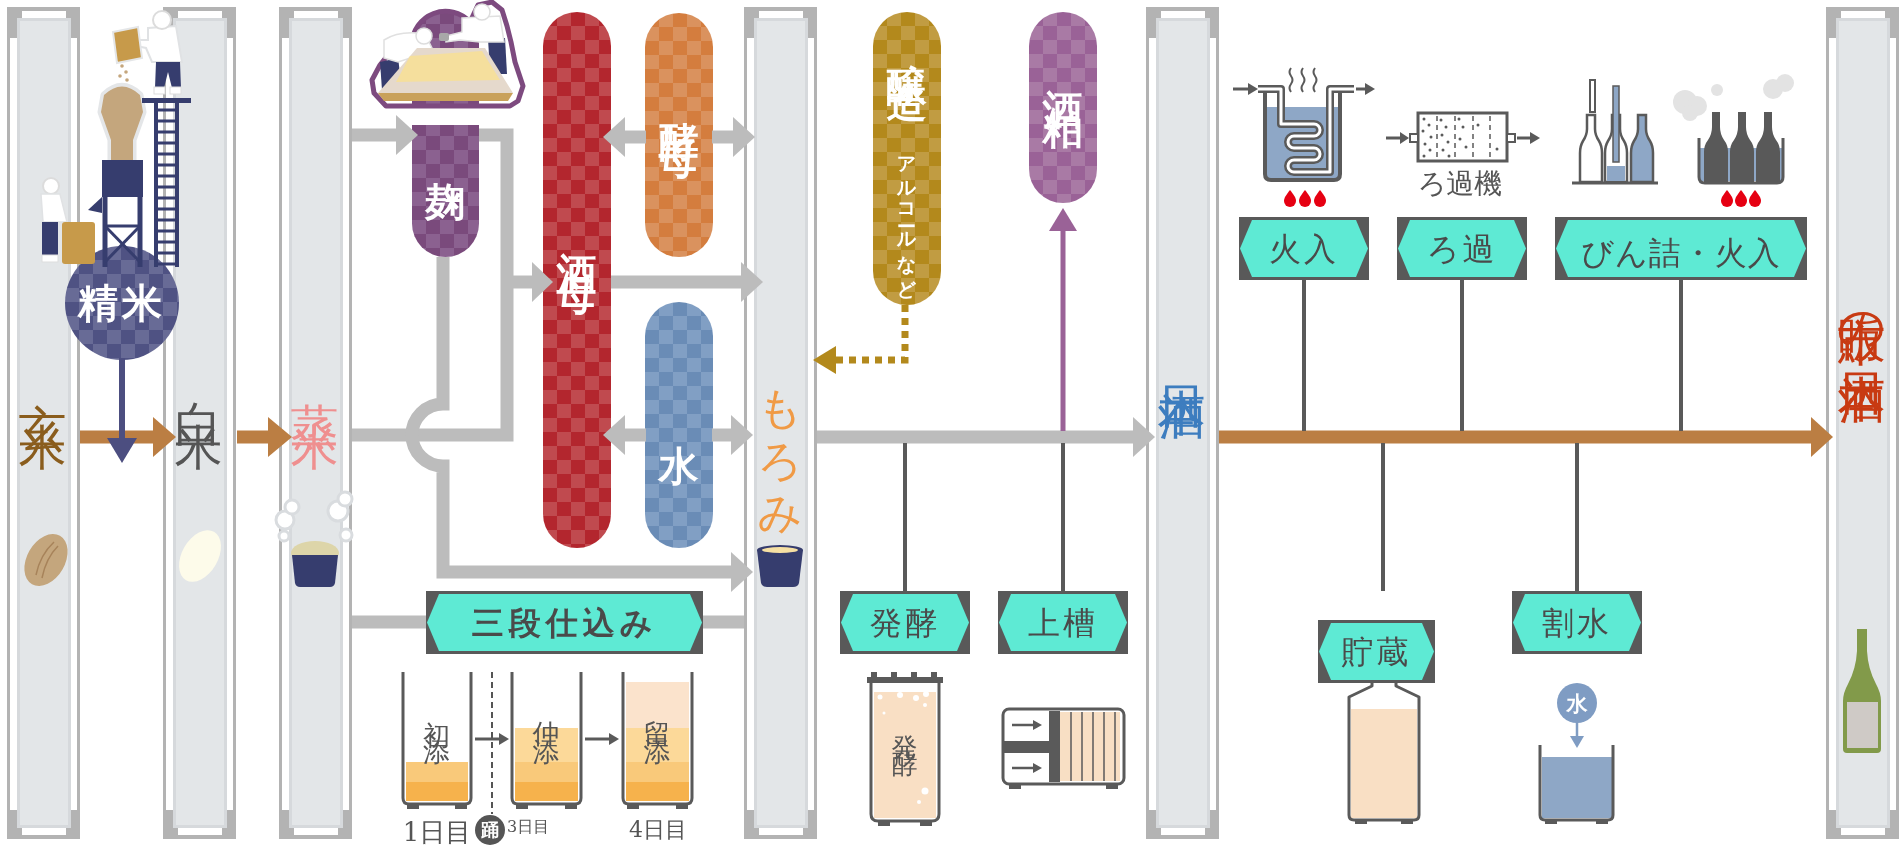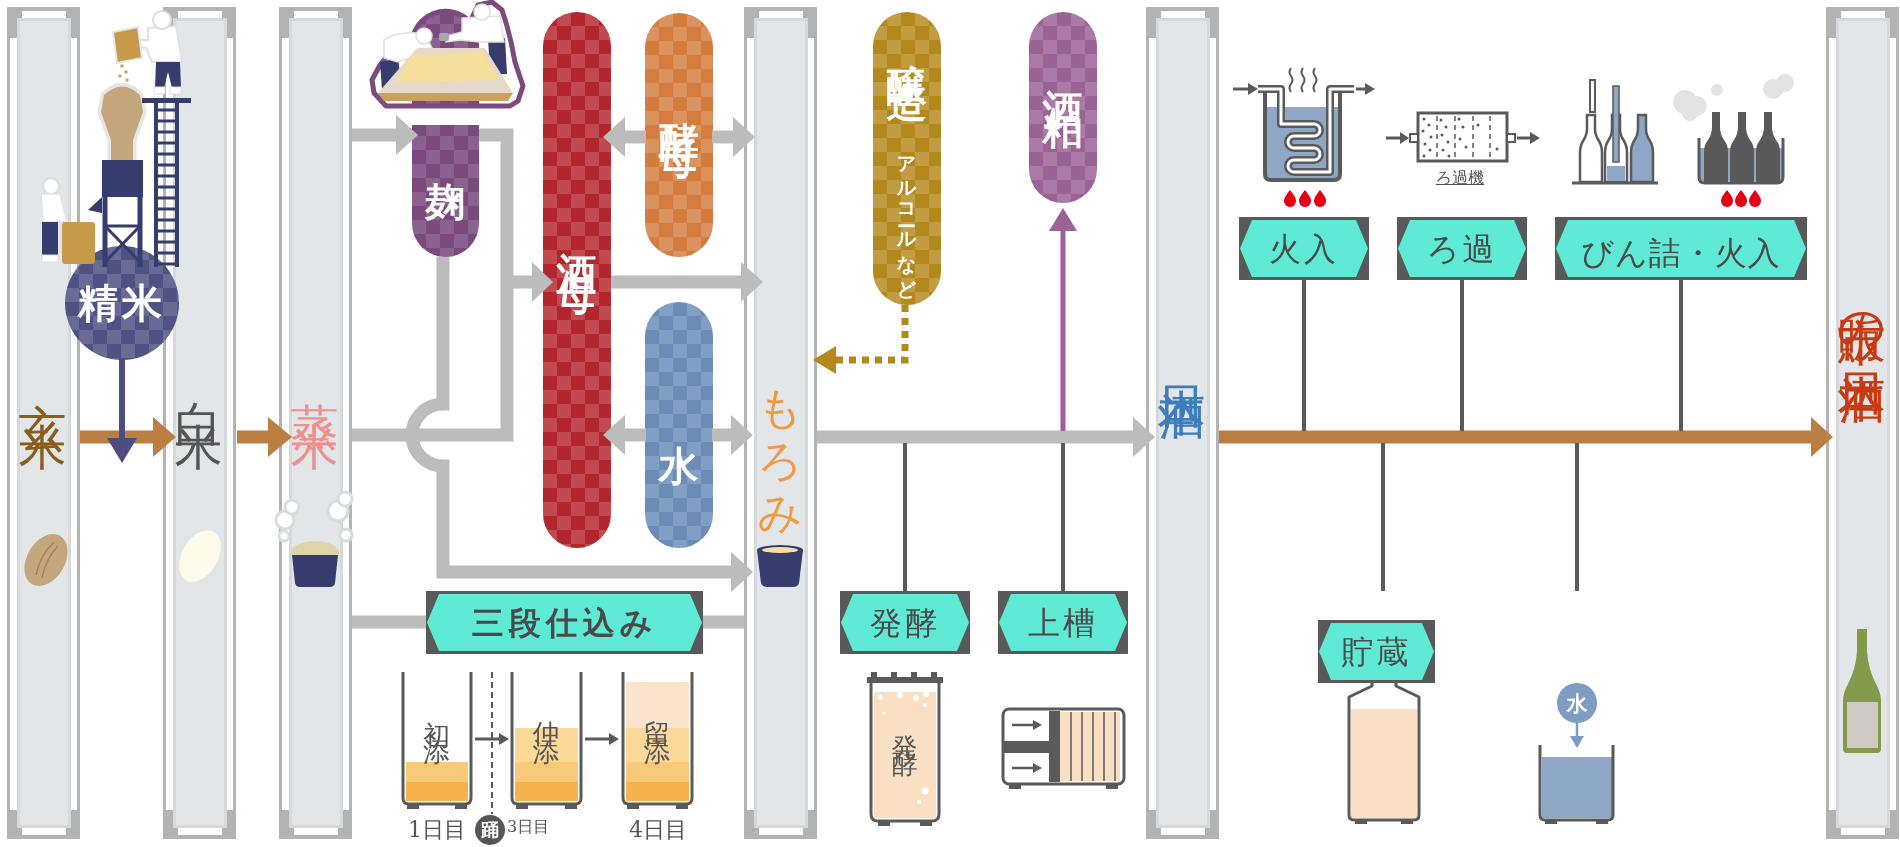--- a/index.html
+++ b/index.html
@@ -469,26 +469,31 @@
   <div class="tag" style="left:1555px;top:217px;width:252px;">
     <div class="tag-inner">
         <span class="tag-text" style="letter-spacing:1px;margin-top:8px;">びん詰・火入</span>
       </div>
   </div>
   <div class="tag" style="left:1318px;top:591px;width:117px;margin-top:29px;">
     <div class="tag-inner">
         <span class="tag-text">貯蔵</span>
       </div>
   </div>
+  <div class="tag" style="left:1512px;top:591px;width:130px;">
+    <div class="tag-inner">
+        <span class="tag-text">割水</span>
+      </div>
+  </div>
 
   <div class="vtext" style="left:423.5px;top:698.5px;font-size:27px;letter-spacing:18px;color:#555;">初添</div>
   <div class="vtext" style="left:533px;top:698.5px;font-size:27px;letter-spacing:18px;color:#555;">仲添</div>
   <div class="vtext" style="left:644px;top:698.5px;font-size:27px;letter-spacing:18px;color:#555;">留添</div>
-  <div class="small-text" style="left:397px;top:819px;width:80px;text-align:center;font-size:22px;">1日目</div>
+  <div class="small-text" style="left:397px;top:819px;width:80px;text-align:center;font-size:26px;">1日目</div>
   <div class="small-text" style="left:507px;top:819px;width:80px;text-align:left;font-size:16px;">3日目</div>
   <div class="small-text" style="left:618px;top:819px;width:80px;text-align:center;font-size:22px;">4日目</div>
   <div class="badge" style="left:475px;top:815px;width:30px;height:30px;background:#555;font-size:18px;font-weight:700;">踊</div>
 
   <div class="vtext" style="left:892px;top:714px;font-size:26px;letter-spacing:17px;color:#555;">発酵</div>
-  <div class="small-text" style="left:1410px;top:170px;width:100px;text-align:center;font-size:16px;text-decoration:underline;">ろ過機</div>
+  <div class="small-text" style="left:1410px;top:170px;width:100px;text-align:center;font-size:28px;">ろ過機</div>
   <div class="badge" style="left:1557px;top:683px;width:40px;height:40px;background:#7f9cc3;font-size:21px;font-weight:700;">水</div>
 
 </div>
 
 </body></html>

